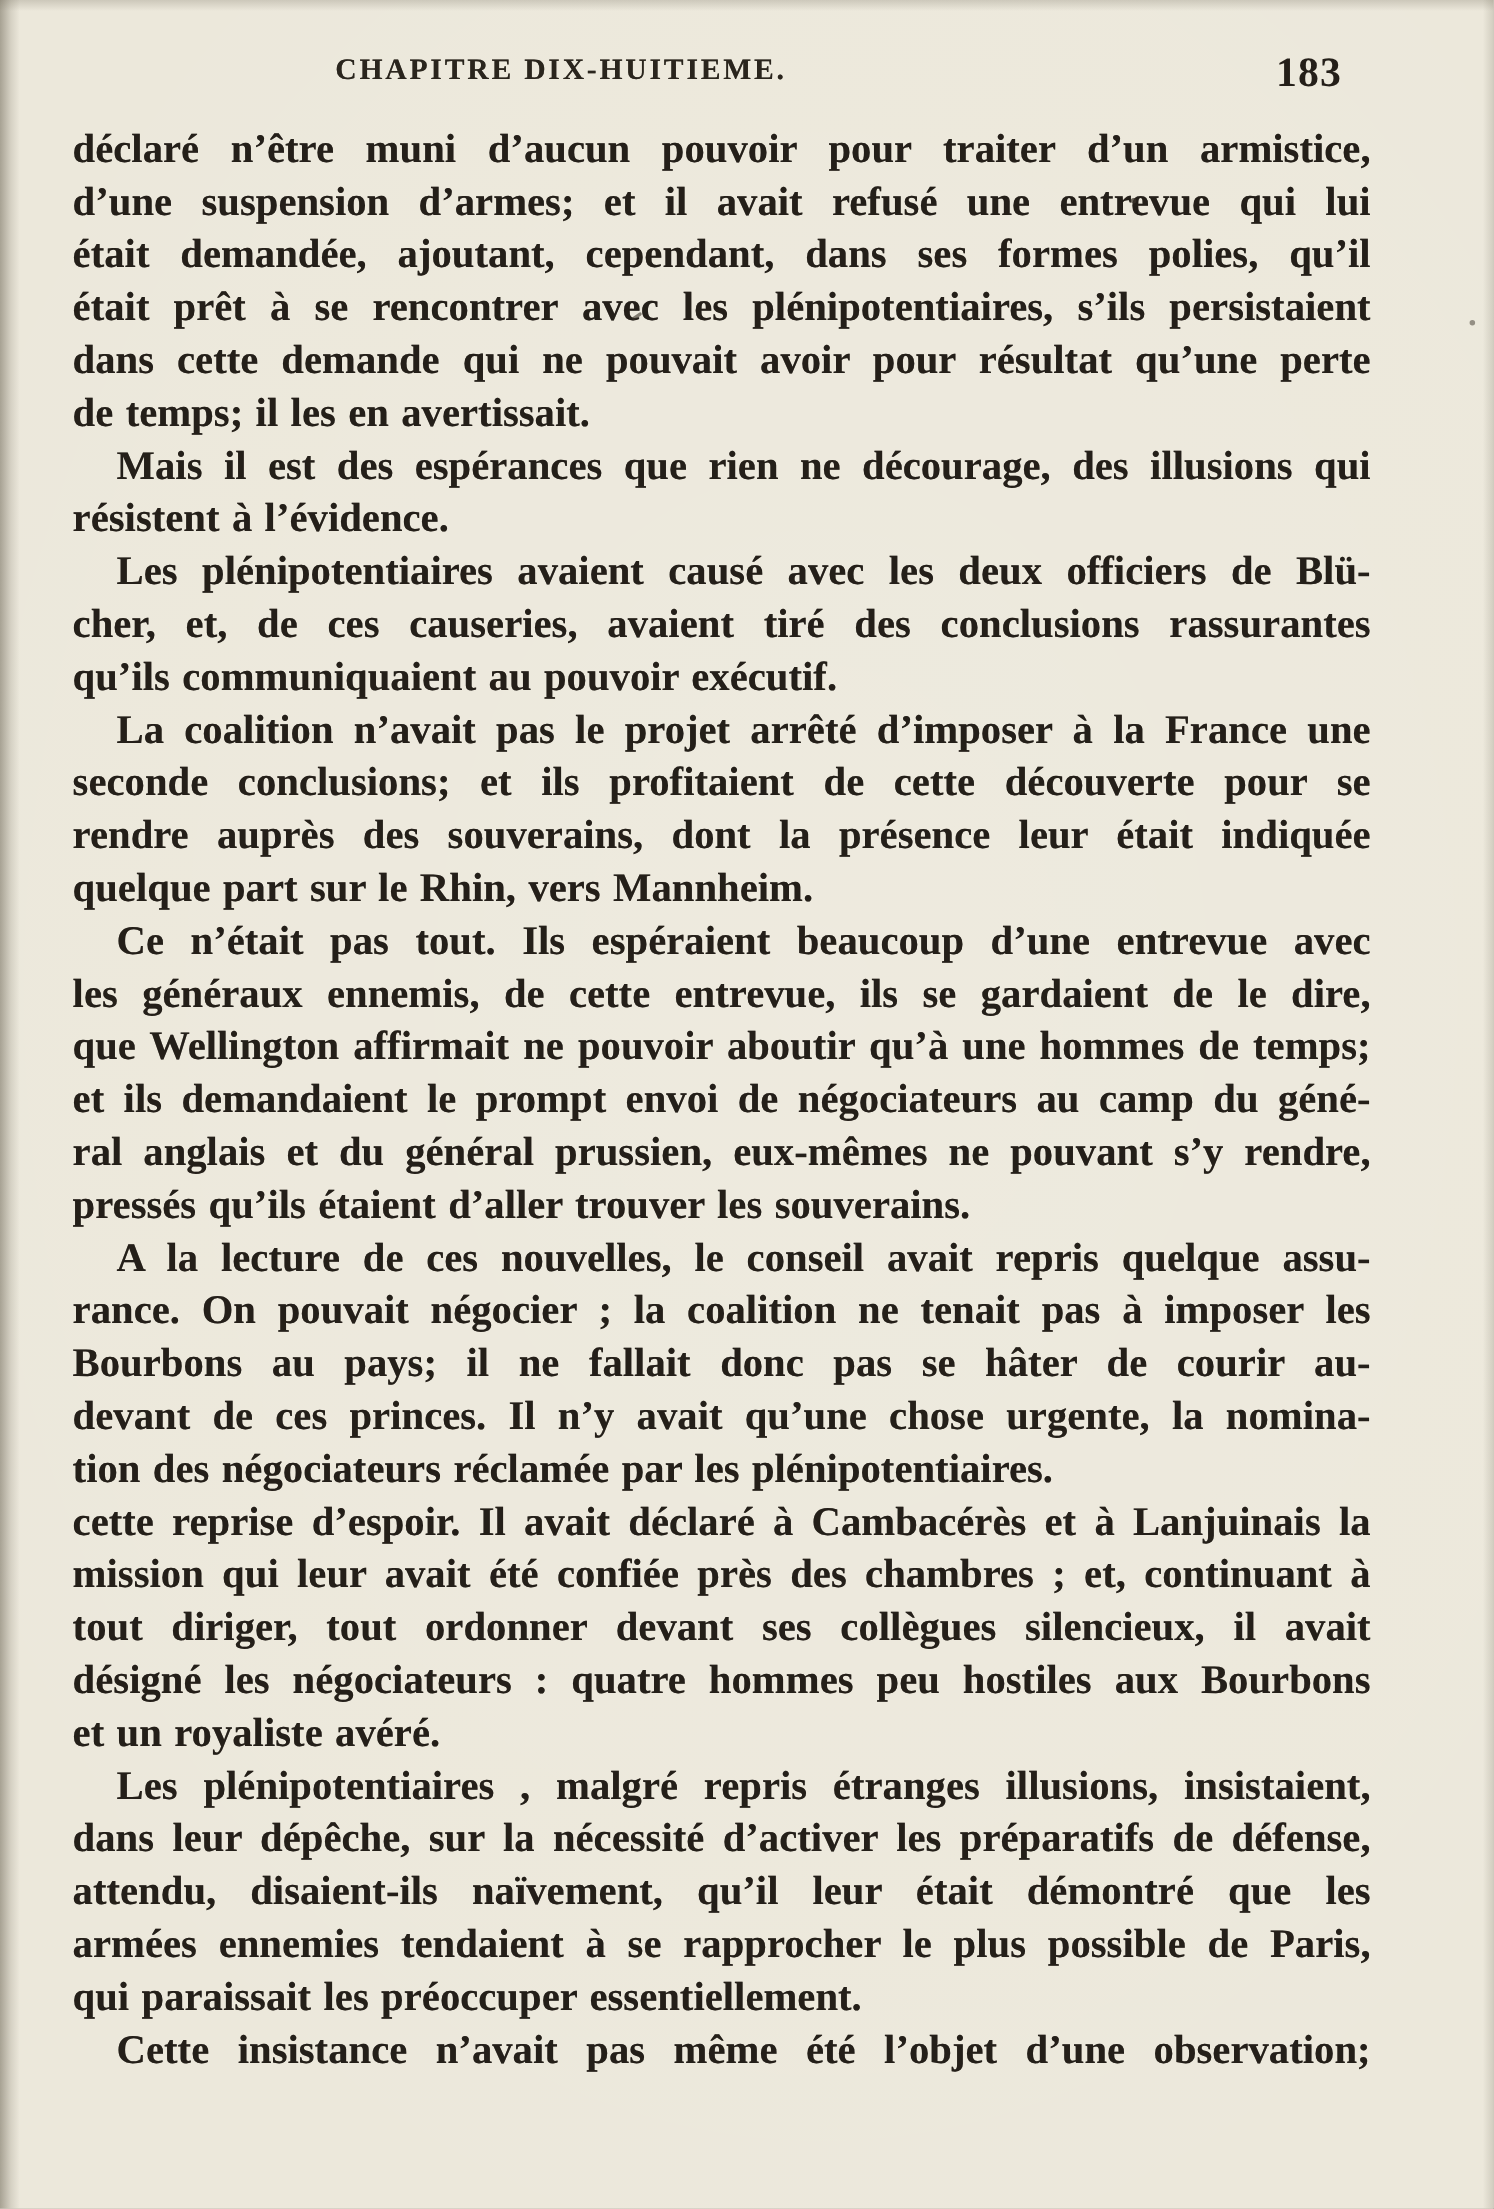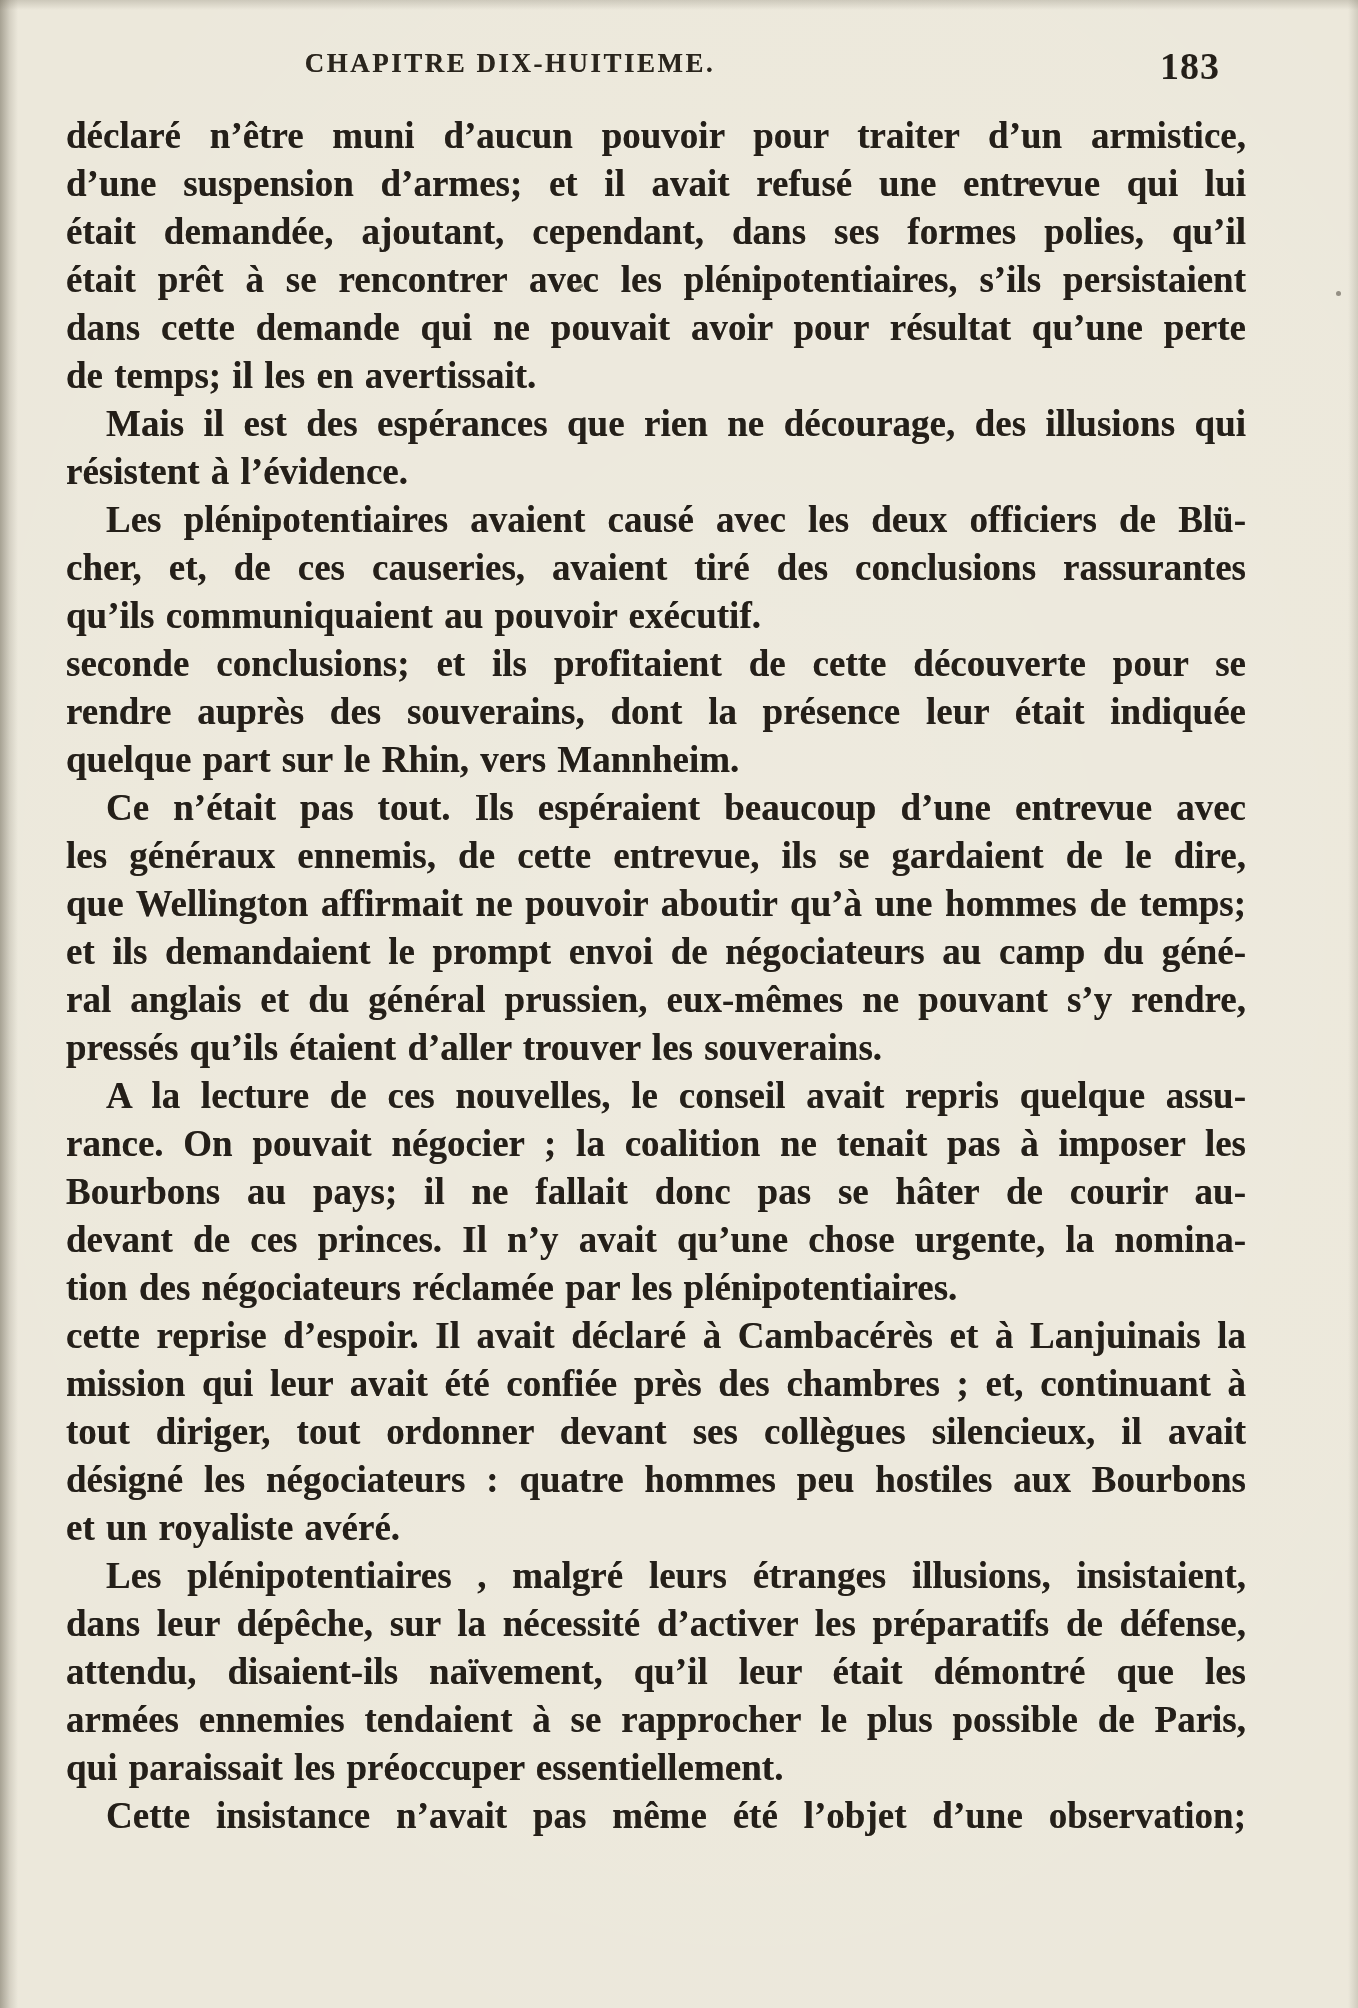--- a/index.html
+++ b/index.html
@@ -116,20 +116,21 @@
       <div class="paragraph">
         <div class="line first">Mais il est des espérances que rien ne décourage, des illusions qui</div>
         <div class="line last">résistent à l’évidence.</div>
       </div>
       <div class="paragraph">
         <div class="line first">Les plénipotentiaires avaient causé avec les deux officiers de Blü-</div>
         <div class="line">cher, et, de ces causeries, avaient tiré des conclusions rassurantes</div>
         <div class="line last">qu’ils communiquaient au pouvoir exécutif.</div>
       </div>
       <div class="paragraph">
+        <div class="line first">La coalition n’avait pas le projet arrêté d’imposer à la France une</div>
         <div class="line">seconde conclusions; et ils profitaient de cette découverte pour se</div>
         <div class="line">rendre auprès des souverains, dont la présence leur était indiquée</div>
         <div class="line last">quelque part sur le Rhin, vers Mannheim.</div>
       </div>
       <div class="paragraph">
         <div class="line first">Ce n’était pas tout. Ils espéraient beaucoup d’une entrevue avec</div>
         <div class="line">les généraux ennemis, de cette entrevue, ils se gardaient de le dire,</div>
         <div class="line">que Wellington affirmait ne pouvoir aboutir qu’à une hommes de temps;</div>
         <div class="line">et ils demandaient le prompt envoi de négociateurs au camp du géné-</div>
         <div class="line">ral anglais et du général prussien, eux-mêmes ne pouvant s’y rendre,</div>
@@ -143,21 +144,21 @@
         <div class="line last">tion des négociateurs réclamée par les plénipotentiaires.</div>
       </div>
       <div class="paragraph">
         <div class="line">cette reprise d’espoir. Il avait déclaré à Cambacérès et à Lanjuinais la</div>
         <div class="line">mission qui leur avait été confiée près des chambres ; et, continuant à</div>
         <div class="line">tout diriger, tout ordonner devant ses collègues silencieux, il avait</div>
         <div class="line">désigné les négociateurs : quatre hommes peu hostiles aux Bourbons</div>
         <div class="line last">et un royaliste avéré.</div>
       </div>
       <div class="paragraph">
-        <div class="line first">Les plénipotentiaires , malgré leurs étranges illusions, insistaient,</div>
+        <div class="line first">Les plénipotentiaires , malgré repris étranges illusions, insistaient,</div>
         <div class="line">dans leur dépêche, sur la nécessité d’activer les préparatifs de défense,</div>
         <div class="line">attendu, disaient-ils naïvement, qu’il leur était démontré que les</div>
         <div class="line">armées ennemies tendaient à se rapprocher le plus possible de Paris,</div>
         <div class="line last">qui paraissait les préoccuper essentiellement.</div>
       </div>
       <div class="paragraph">
         <div class="line first">Cette insistance n’avait pas même été l’objet d’une observation;</div>
       </div>
     </div>
 

